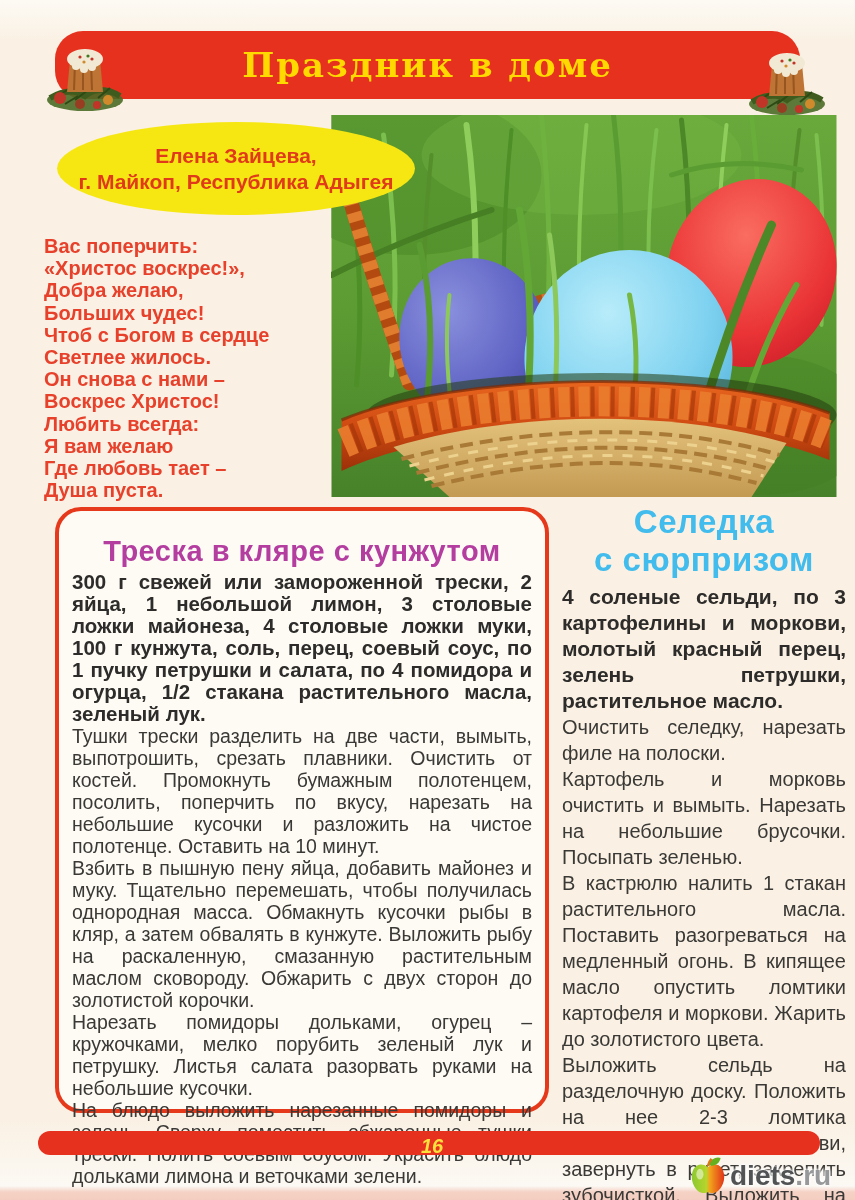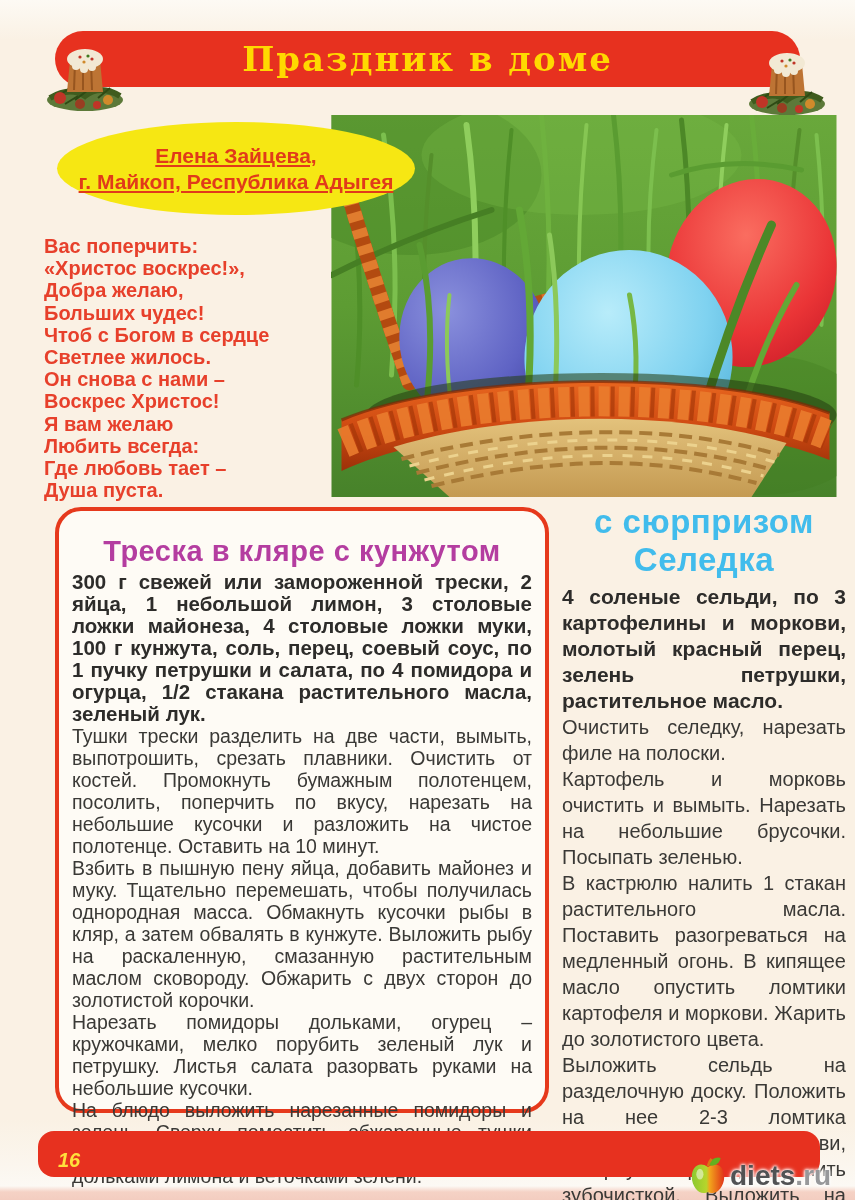--- a/index.html
+++ b/index.html
@@ -3,40 +3,40 @@
 <meta charset="utf-8">
 <style>
   html,body{margin:0;padding:0;background:#e9e4da;}
   .page{
     position:relative;width:855px;height:1200px;overflow:hidden;
     background:linear-gradient(180deg,#fdfaf4 0,#faf1e4 40px,#faf1e4 1120px,#fbf6ee 1165px,#fcf9f4 1186px,#f5d2c5 1192px,#f3cdc0 1200px);
     font-family:"Liberation Sans",sans-serif;
   }
   
   .banner{
-    position:absolute;left:55px;top:31px;width:745px;height:56px;
+    position:absolute;left:55px;top:31px;width:745px;height:68px;
     background:#e7311f;border-radius:28px;
     display:flex;align-items:center;justify-content:center;
   }
   .banner-text{
     font-family:"DejaVu Serif",serif;font-weight:bold;font-size:34px;
     color:#ffd900;letter-spacing:2px;white-space:nowrap;
   }
   .kulich{position:absolute;z-index:3;}
   .kulich-left{left:40px;top:36px;}
   .kulich-right{left:742px;top:40px;}
   
   .photo{position:absolute;left:331px;top:115px;width:506px;height:382px;z-index:1;}
   
   .author-oval{
     position:absolute;left:57px;top:122px;width:358px;height:93px;z-index:2;
     background:#f6e713;border-radius:50%;
     display:flex;flex-direction:column;align-items:center;justify-content:center;
   }
-  .author-oval div{color:#e13a1a;font-weight:bold;font-size:21px;line-height:26px;text-decoration:underline;}
+  .author-oval div{color:#e13a1a;font-weight:bold;font-size:21px;line-height:26px;}
   
   .poem{position:absolute;left:44px;top:235px;width:290px;z-index:2;}
   .poem div{color:#e7402b;font-weight:bold;font-size:20px;line-height:22.2px;white-space:nowrap;}
   
   .recipe-box{
     position:absolute;left:55px;top:507px;width:494px;height:606px;box-sizing:border-box;
     background:#fefbf5;border:4px solid #e6391c;border-radius:26px;
     padding:22px 13px 8px 13px;z-index:2;
   }
   .recipe-box h2{
@@ -50,24 +50,24 @@
   .col-right{position:absolute;left:562px;top:503px;width:284px;z-index:2;}
   .col-right .rtitle{
     text-align:center;font-size:33px;line-height:38px;font-weight:bold;color:#41bcec;
     letter-spacing:0.5px;
   }
   .col-right p{margin:0;text-align:justify;}
   .col-right .ing{font-weight:bold;font-size:21px;line-height:26px;color:#2d2c2a;margin-top:5px;}
   .col-right .step{font-size:20px;line-height:26px;color:#3a3936;}
   
   .footer-bar{
-    position:absolute;left:38px;top:1131px;width:782px;height:46px;
+    position:absolute;left:38px;top:1131px;width:782px;height:24px;
     background:#e7311f;border-radius:16px;z-index:2;
     display:flex;align-items:center;justify-content:space-between;
-    padding:12px 14px 0 20px;box-sizing:border-box;
+    padding:4px 14px 0 20px;box-sizing:border-box;flex-direction:column;
   }
   .page-num{color:#ffe03c;font-weight:bold;font-size:20px;font-style:italic;}
   .section-title{
     font-family:"DejaVu Serif",serif;font-weight:bold;font-size:26px;color:#ffffff;
     letter-spacing:1px;white-space:nowrap;
   }
   
   .watermark{
     position:absolute;left:690px;top:1156px;z-index:3;
     display:flex;align-items:center;gap:4px;
@@ -245,38 +245,38 @@
 
   <div class="poem">
     <div>Вас поперчить:</div>
     <div>«Христос воскрес!»,</div>
     <div>Добра желаю,</div>
     <div>Больших чудес!</div>
     <div>Чтоб с Богом в сердце</div>
     <div>Светлее жилось.</div>
     <div>Он снова с нами –</div>
     <div>Воскрес Христос!</div>
+    <div>Любить всегда:</div>
     <div>Я вам желаю</div>
-    <div>Любить всегда:</div>
     <div>Где любовь тает –</div>
     <div>Душа пуста.</div>
   </div>
 
   <div class="recipe-box">
     <h2>Треска в кляре с кунжутом</h2>
     <p class="ing">300 г свежей или замороженной трески, 2 яйца, 1 небольшой лимон, 3 столовые ложки майонеза, 4 столовые ложки муки, 100 г кунжута, соль, перец, соевый соус, по 1 пучку петрушки и салата, по 4 помидора и огурца, 1/2 стакана растительного масла, зеленый лук.</p>
     <p class="step">Тушки трески разделить на две части, вымыть, выпотрошить, срезать плавники. Очистить от костей. Промокнуть бумажным полотенцем, посолить, поперчить по вкусу, нарезать на небольшие кусочки и разложить на чистое полотенце. Оставить на 10 минут.</p>
     <p class="step">Взбить в пышную пену яйца, добавить майонез и муку. Тщательно перемешать, чтобы получилась однородная масса. Обмакнуть кусочки рыбы в кляр, а затем обвалять в кунжуте. Выложить рыбу на раскаленную, смазанную растительным маслом сковороду. Обжарить с двух сторон до золотистой корочки.</p>
     <p class="step">Нарезать помидоры дольками, огурец – кружочками, мелко порубить зеленый лук и петрушку. Листья салата разорвать руками на небольшие кусочки.</p>
     <p class="step">На блюдо выложить нарезанные помидоры и зелень. Сверху поместить обжаренные тушки трески. Полить соевым соусом. Украсить блюдо дольками лимона и веточками зелени.</p>
   </div>
 
   <div class="col-right">
+    <div class="rtitle">Селедка</div>
     <div class="rtitle">с сюрпризом</div>
-    <div class="rtitle">Селедка</div>
     <p class="ing">4 соленые сельди, по 3 картофелины и моркови, молотый красный перец, зелень петрушки, растительное масло.</p>
     <p class="step">Очистить селедку, нарезать филе на полоски.</p>
     <p class="step">Картофель и морковь очистить и вымыть. Нарезать на небольшие брусочки. Посыпать зеленью.</p>
     <p class="step">В кастрюлю налить 1 стакан растительного масла. Поставить разогреваться на медленный огонь. В кипящее масло опустить ломтики картофеля и моркови. Жарить до золотистого цвета.</p>
     <p class="step">Выложить сельдь на разделочную доску. Положить на нее 2-3 ломтика картофеля и моркови, завернуть в рулет, закрепить зубочисткой. Выложить на тарелку, посыпать красным перцем.</p>
   </div>
 
   <div class="footer-bar">
     <span class="page-num">16</span>
   </div>

